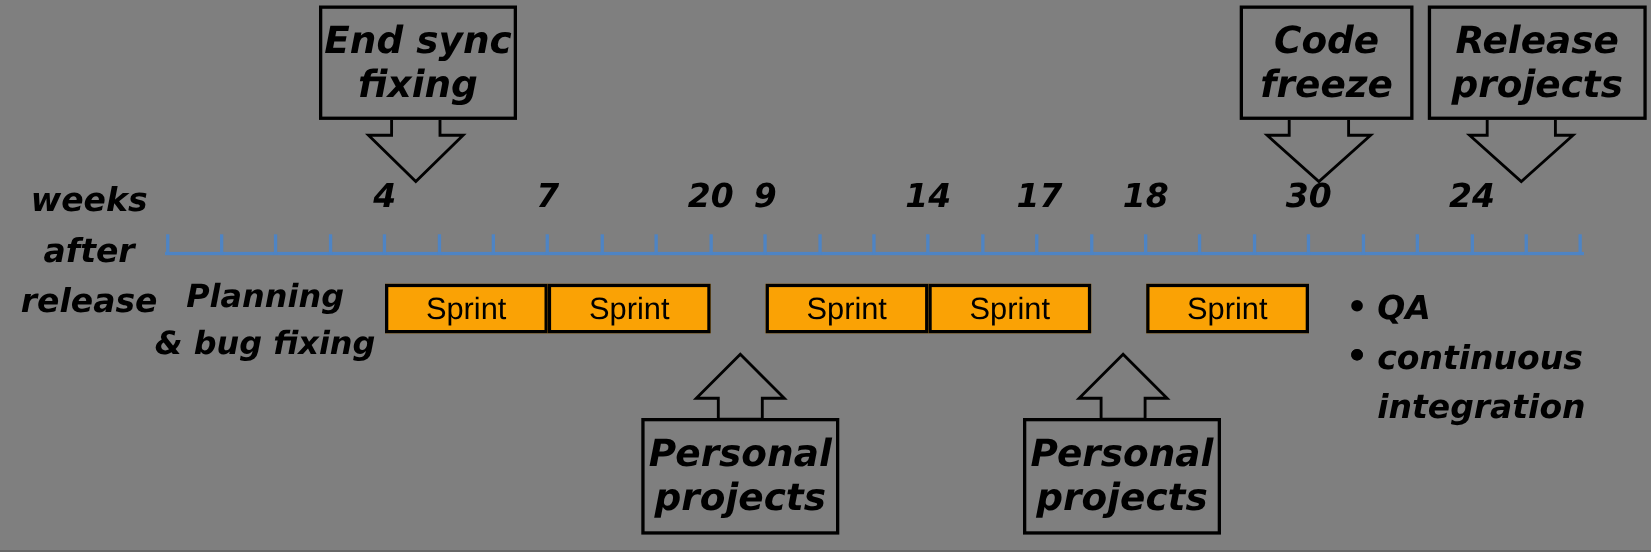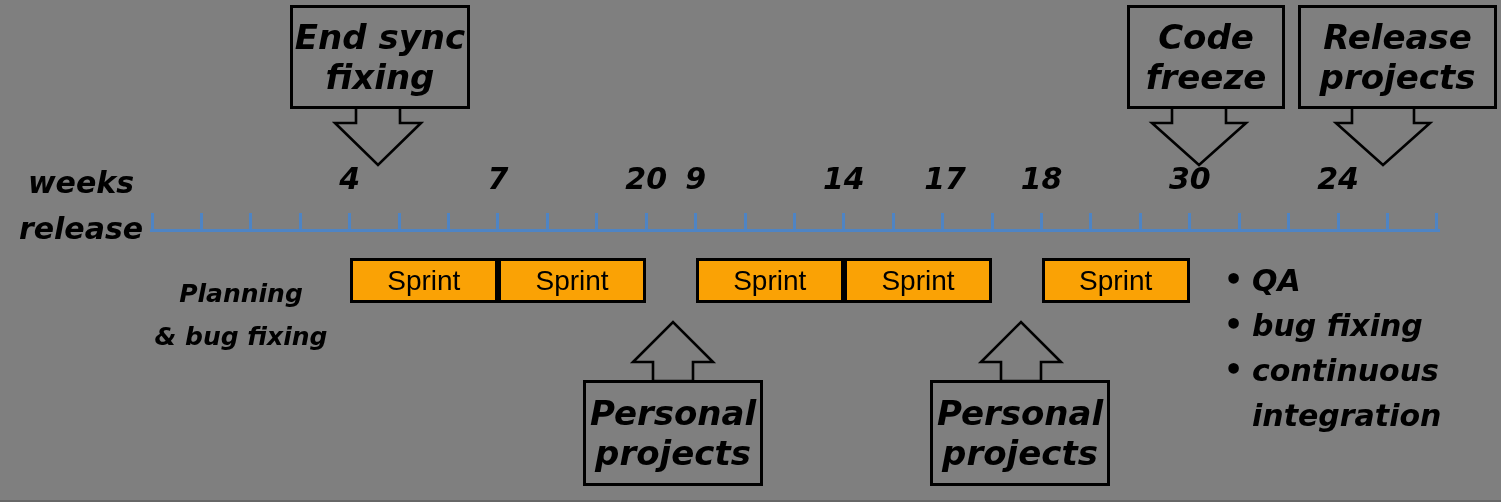--- a/index.html
+++ b/index.html
@@ -25,21 +25,21 @@
   #arrow-layer{position:absolute;left:0;top:0;width:1501px;height:502px;z-index:2;}
   .block-arrow{fill:var(--bg,#7f7f7f);stroke:var(--ink,#000);stroke-width:2.6;stroke-linejoin:miter;}
   
   .sprint-box{
     position:absolute;top:258px;height:45px;box-sizing:border-box;
     background:var(--orange,#faa205);border:3px solid var(--ink,#000);
     display:flex;align-items:center;justify-content:center;
     font-family:"Liberation Sans",sans-serif;font-size:28px;color:var(--ink,#000);z-index:2;
   }
   
-  #planning-caption{position:absolute;left:110px;top:272px;width:262px;text-align:center;font-size:25px;line-height:43px;z-index:2;}
+  #planning-caption{position:absolute;left:110px;top:248px;width:262px;text-align:center;font-size:29px;line-height:43px;z-index:2;}
   #qa-list{position:absolute;left:1216px;top:258px;width:270px;margin:0;padding:0;list-style:none;font-size:30px;line-height:45px;z-index:2;}
   #qa-list li{position:relative;padding-left:36px;}
   #qa-list .bullet{position:absolute;left:8px;top:-1px;font-style:normal;}
   #bottom-edge{position:absolute;left:0;top:500px;width:1501px;height:2px;background:#676767;z-index:4;}
 </style>
 </head>
 <body>
 
 <div id="canvas" style="--bg: #7f7f7f; --blue: #4e84c4; --orange: #faa205; --ink: #000000;">
 
@@ -67,20 +67,21 @@
     <span>Personal</span>
     <span>projects</span>
   </div>
   <div class="callout-box hand" style="left:930px;top:380px;width:180px;height:106px;">
     <span>Personal</span>
     <span>projects</span>
   </div>
 
   <div id="axis-caption" class="hand">
     <div>weeks</div>
+    <div>after</div>
     <div>release</div>
   </div>
 
   <div id="timeline-baseline"></div>
   <div id="timeline-ticks">
       <div class="tick" style="left: 150.5px;"></div>
       <div class="tick" style="left: 199.92px;"></div>
       <div class="tick" style="left: 249.34px;"></div>
       <div class="tick" style="left: 298.76px;"></div>
       <div class="tick" style="left: 348.18px;"></div>
@@ -126,18 +127,18 @@
       <div class="sprint-box" style="left: 843.88px; width: 148.26px;">Sprint</div>
       <div class="sprint-box" style="left: 1041.56px; width: 148.26px;">Sprint</div>
     </div>
 
   <div id="planning-caption" class="hand">
     <div>Planning</div>
     <div>&amp; bug fixing</div>
   </div>
   <ul id="qa-list" class="hand">
       <li><span class="bullet">•</span><span>QA</span></li>
-      <li><span class="bullet">•</span><span>bug fixing</span></li>
+      <li><span class="bullet">•</span></li>
       <li><span class="bullet">•</span><span>continuous integration</span></li>
     </ul>
 
   <div id="bottom-edge"></div>
 </div>
 
 </body></html>

